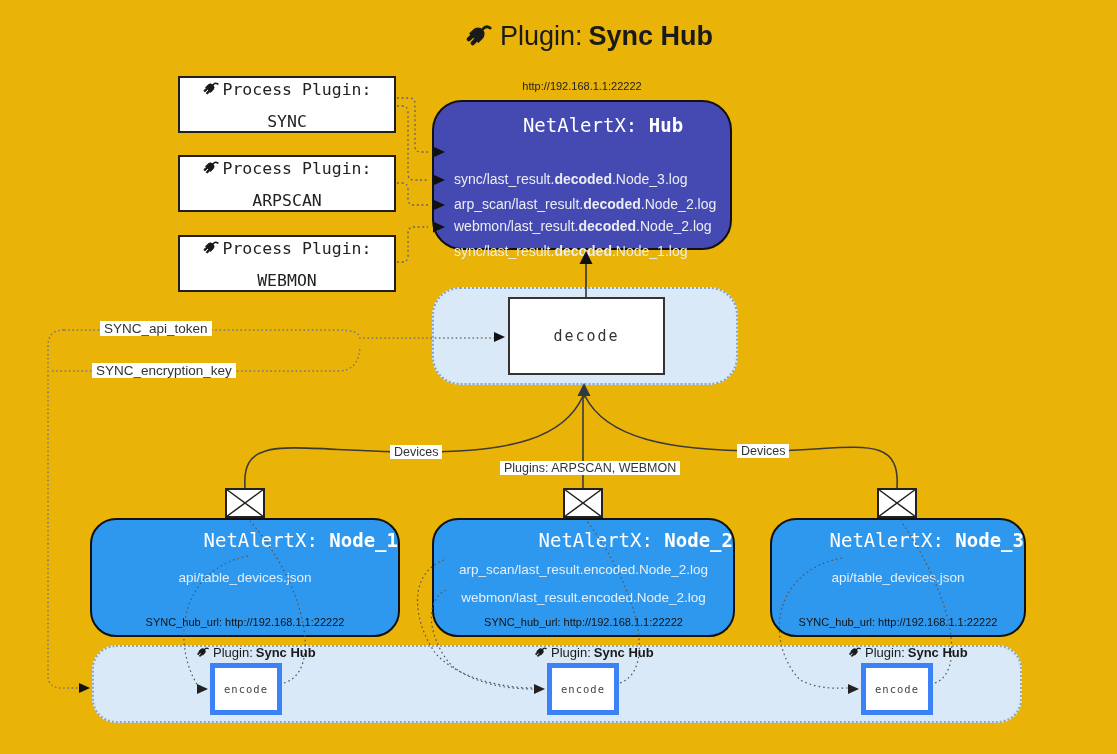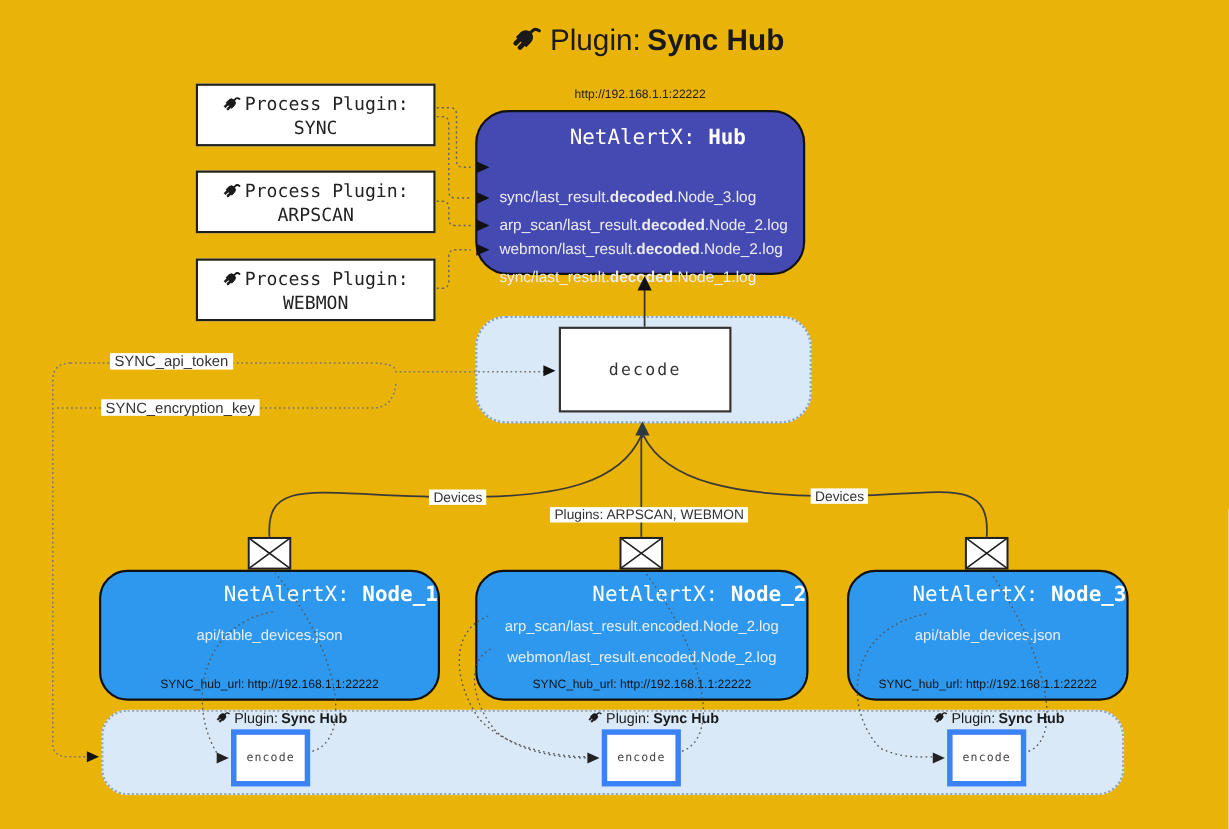--- a/index.html
+++ b/index.html
@@ -8,30 +8,30 @@
   .mono{font-family:"DejaVu Sans Mono",monospace;}
 
   
   .page-title{position:absolute;top:18px;left:0;width:1117px;display:flex;align-items:center;
               justify-content:center;padding-left:60px;box-sizing:border-box;gap:6px;
               font-size:27px;color:#1a1a1a;}
   .page-title .t-name{font-weight:bold;}
 
   
   .pbox{position:absolute;left:178px;width:218px;height:57px;background:#fff;border:2px solid #1f1f1f;
-        box-sizing:border-box;display:flex;flex-direction:column;align-items:center;justify-content:center;
+        box-sizing:border-box;display:flex;flex-direction:column;align-items:center;justify-content:space-between;
         font-size:16.5px;color:#222;}
   .pbox .l1{display:flex;align-items:center;gap:2px;}
   .pbox .l2{margin-top:1px;}
 
   
   .hub-url{position:absolute;left:432px;top:80px;width:300px;text-align:center;font-size:11px;color:#222;}
   .hub{position:absolute;left:432px;top:100px;width:300px;height:150px;background:#4549b2;
        border:2px solid #111;border-radius:30px;box-sizing:border-box;}
-  .hub-title{position:absolute;left:16px;top:12px;width:100%;text-align:center;font-size:19px;color:#fff;}
+  .hub-title{position:absolute;left:1px;top:12px;width:100%;text-align:center;font-size:19px;color:#fff;padding-left:20px;}
   .hub-title .t-name{font-weight:bold;}
   .hub-row{position:absolute;left:20px;width:272px;font-size:14px;color:#ebedf2;white-space:nowrap;}
   .hub-row b{font-weight:bold;}
 
   
   .decode-wrap{position:absolute;left:432px;top:287px;width:306px;height:98px;background:#d9e9f8;
                border:2px dotted #86a4c3;border-radius:28px;box-sizing:border-box;}
   .decode-box{position:absolute;left:508px;top:297px;width:157px;height:78px;background:#fff;
               border:2px solid #333;box-sizing:border-box;display:flex;align-items:center;
               justify-content:center;font-size:15px;letter-spacing:2px;color:#333;}

